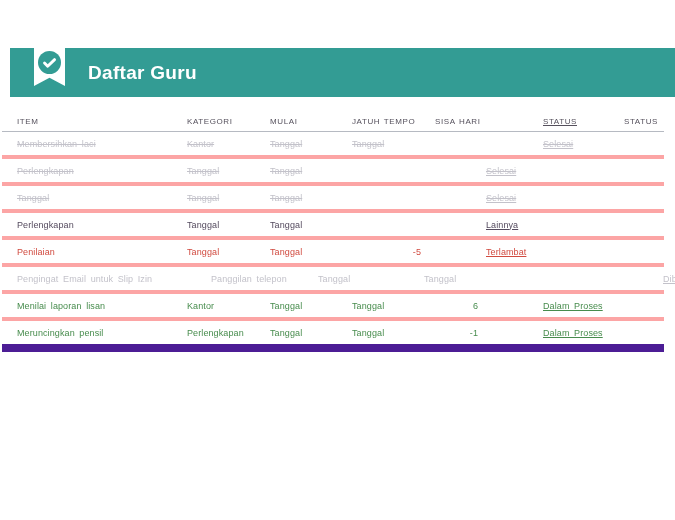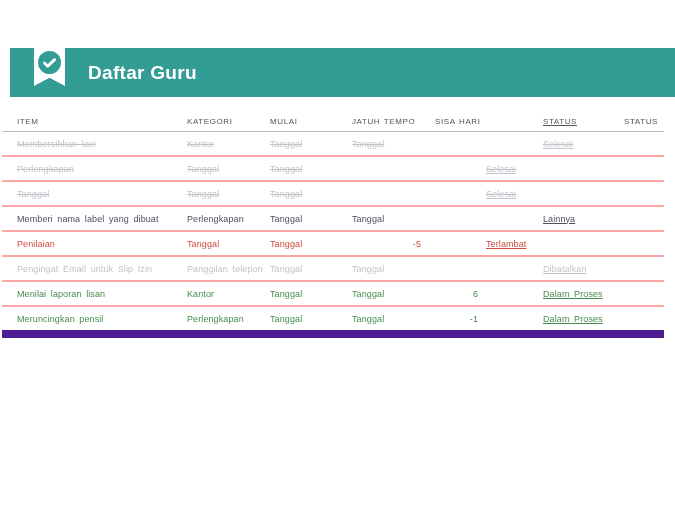--- a/index.html
+++ b/index.html
@@ -57,33 +57,33 @@
   .thead {
     height: 19px;
     border-bottom: 1px solid #b6bac2;
     color: #55505c;
     font-size: 8px;
     letter-spacing: 0.6px;
     word-spacing: 1px;
   }
   .trow {
     height: 23px;
-    border-bottom: 2px solid #fca5a5;
+    border-bottom: 4px solid #fca5a5;
     font-size: 9px;
     word-spacing: 2px;
     letter-spacing: 0.1px;
   }
   .trow:last-child { border-bottom: 8px solid #4c1d95; }
 
   .cell-sisa_hari, .h-sisa { }
   .cell-sisa_hari { text-align: right; padding-right: 14px; }
   .h-status, .cell-status { padding-left: 51px; text-decoration: underline; }
 
   .style-done       { color: #c3c2ca; text-decoration: line-through; }
-  .style-canceled   { color: #c3c2ca; }
+  .style-canceled   { color: #c3c2ca; gap: 24px; }
   .style-postponed  { color: #554b5f; }
   .style-late       { color: #d14b40; }
   .style-inprogress { color: #478c4d; }
 </style>
 </head>
 <body>
 
 <div class="band"></div>
 <div class="ribbon"></div>
 <div class="ribbon-badge">
@@ -124,21 +124,20 @@
       </div>
       <div class="trow style-done">
         <div class="cell cell-kategori">Tanggal</div>
         <div class="cell cell-mulai">Tanggal</div>
         <div class="cell cell-jatuh_tempo">Tanggal</div>
         <div class="cell cell-sisa_hari"></div>
         <div class="cell cell-status">Selesai</div>
         <div class="cell cell-catatan"></div>
       </div>
       <div class="trow style-postponed">
-        <div class="cell cell-item">Memberi nama label yang dibuat</div>
         <div class="cell cell-kategori">Perlengkapan</div>
         <div class="cell cell-mulai">Tanggal</div>
         <div class="cell cell-jatuh_tempo">Tanggal</div>
         <div class="cell cell-sisa_hari"></div>
         <div class="cell cell-status">Lainnya</div>
         <div class="cell cell-catatan"></div>
       </div>
       <div class="trow style-late">
         <div class="cell cell-kategori">Penilaian</div>
         <div class="cell cell-mulai">Tanggal</div>

